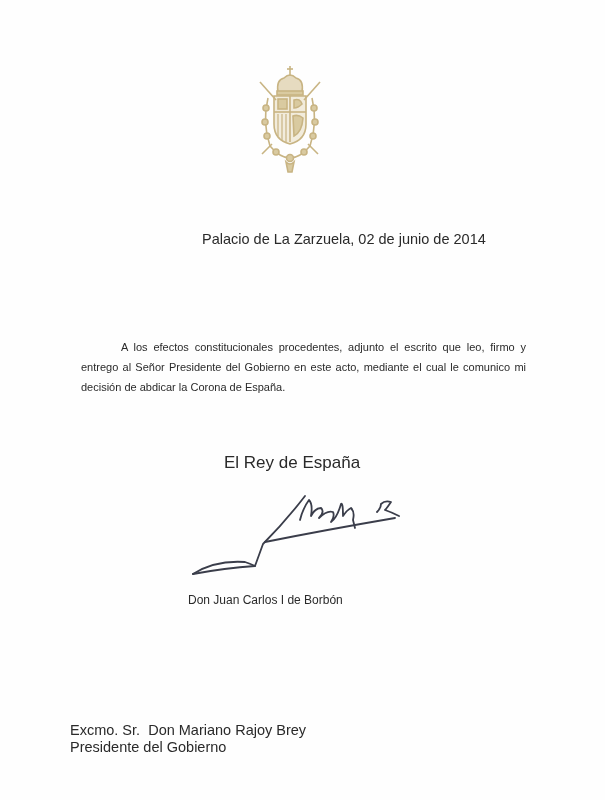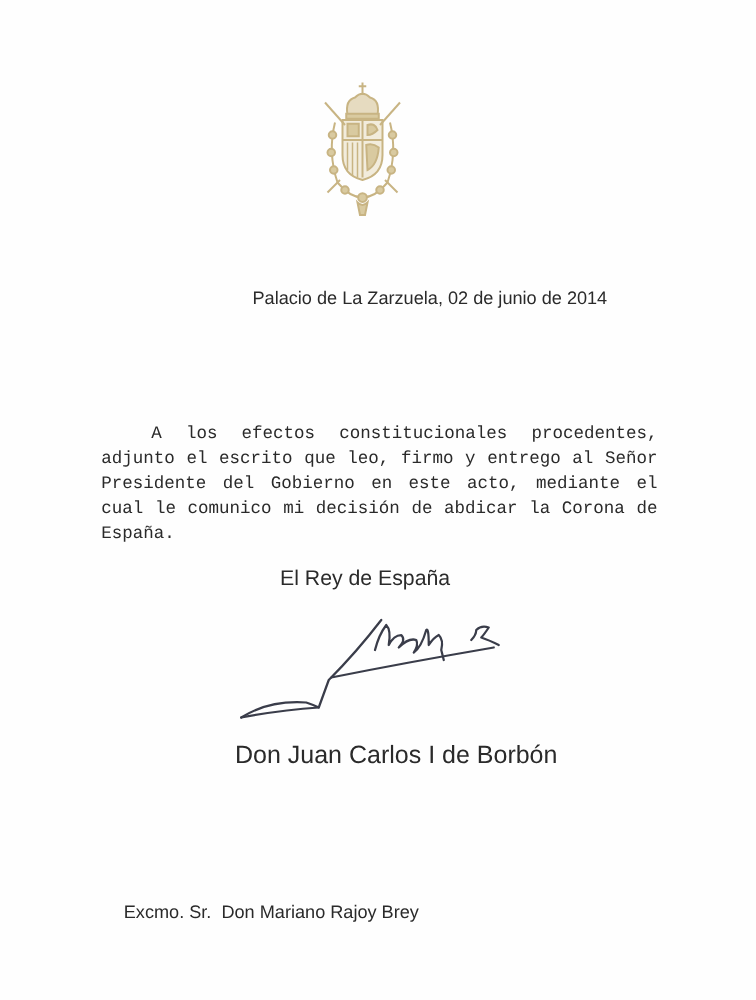--- a/index.html
+++ b/index.html
@@ -3,27 +3,27 @@
 <meta charset="utf-8">
 <style>
   html, body { margin:0; padding:0; }
   body {
     width:605px; height:800px; background:#fefefe; position:relative; overflow:hidden;
     font-family: "Liberation Sans", sans-serif; color:#2a2a2a;
   }
   .crest { position:absolute; left:256px; top:62px; width:68px; height:112px; }
   .place-date { position:absolute; left:154px; top:231px; font-size:14.5px; white-space:nowrap;margin-left:48px; }
   .body-text {
-    position:absolute; left:81px; top:337px; width:445px; font-size:14px; line-height:20px;
-    text-align:justify; text-indent:40px;font-family:Liberation Mono, monospace;
+    position:absolute; left:81px; top:337px; width:445px; font-size:11px; line-height:20px;
+    text-align:justify; text-indent:40px;
   }
   .king-title { position:absolute; left:224px; top:453px; font-size:17px; white-space:nowrap; }
   .signature { position:absolute; left:185px; top:482px; width:230px; height:100px; }
-  .king-name { position:absolute; left:188px; top:593px; font-size:20px; white-space:nowrap; }
-  .recipient { position:absolute; left:99px; top:722px; font-size:14.5px; line-height:17px; }
+  .king-name { position:absolute; left:188px; top:593px; font-size:12px; white-space:nowrap; }
+  .recipient { position:absolute; left:70px; top:722px; font-size:14.5px; line-height:17px; }
   .recipient div { white-space:pre; }
 </style>
 </head>
 <body>
 
 <svg class="crest" viewBox="0 0 68 112">
   <g fill="none" stroke="#c8b483" stroke-width="1.6">
 
     <path d="M22 30 Q20 18 28 16 Q34 10 40 16 Q48 18 46 30 Z" fill="#e6dbc0"></path>
     <line x1="34" y1="4" x2="34" y2="14"></line>
@@ -77,13 +77,14 @@
     <path d="M80 60 Q140 48 210 36"></path>
     <path d="M115 38 Q118 26 124 18 Q128 22 126 34 Q130 26 136 26 Q140 30 134 36 Q142 28 148 30 Q150 34 146 40 Q152 36 156 22 Q158 20 158 34 Q162 28 166 26 Q170 30 168 38 L170 46"></path>
     <path d="M192 30 Q196 26 196 22 M196 22 Q200 18 206 20 Q202 26 200 28 Q206 30 214 34"></path>
   </g>
 </svg>
 
 <div class="king-name">Don Juan Carlos I de Borbón</div>
 
 <div class="recipient">
   <div>Excmo. Sr.  Don Mariano Rajoy Brey</div>
+  <div>Presidente del Gobierno</div>
 </div>
 
 </body></html>

